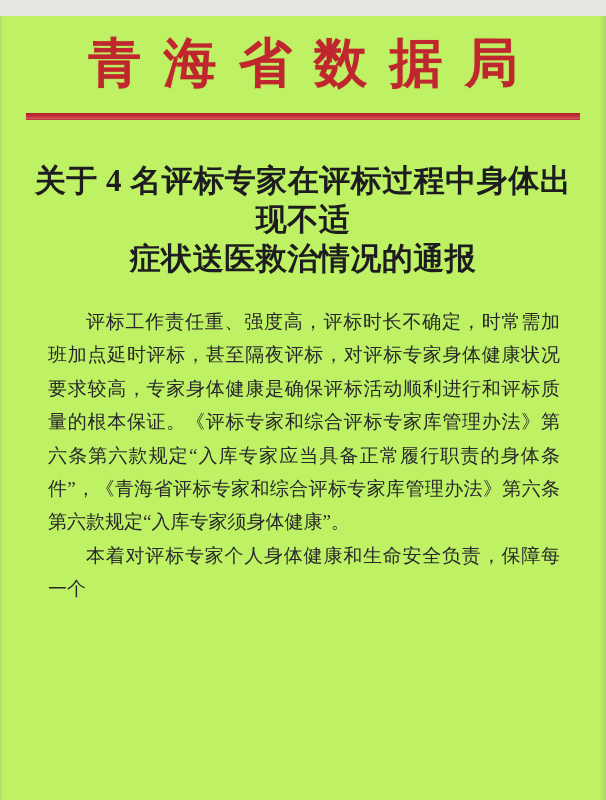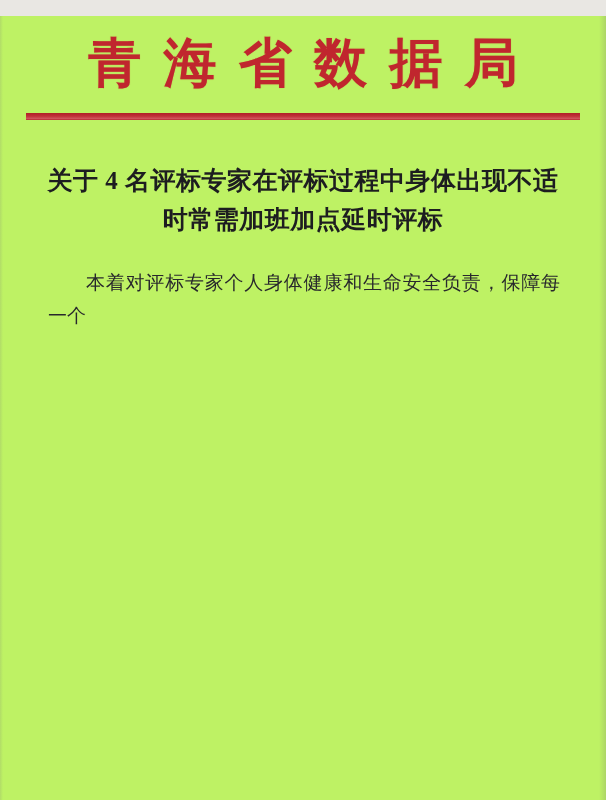--- a/index.html
+++ b/index.html
@@ -46,21 +46,21 @@
     white-space: nowrap;
     text-shadow: 0 0 1px rgba(192, 38, 46, 0.45);
   }
   .red-rule {
     height: 7px;
     margin: 19px 26px 0 26px;
     background: linear-gradient(to bottom, #b02028 0%, #c03038 45%, #cf555c 80%, #b8252d 100%);
   }
   .doc-title {
     margin: 41px 30px 0 30px;
-    font-size: 25px;
+    font-size: 31px;
     font-weight: bold;
     line-height: 39px;
     text-align: center;
     color: #1d1d20;
     letter-spacing: 0.5px;
   }
   .doc-title .title-line {
     display: block;
   }
   .doc-body {
@@ -80,20 +80,21 @@
 <body>
 
 <div class="page">
 
   <div class="agency">青海省数据局</div>
 
   <div class="red-rule"></div>
 
   <h1 class="doc-title">
     <span class="title-line">关于 4 名评标专家在评标过程中身体出现不适</span>
-    <span class="title-line">时常需加班加点延时评标</span>
+    <span class="title-line">症状送医救治情况的通报</span>
   </h1>
 
   <div class="doc-body">
+    <p>评标工作责任重、强度高，评标时长不确定，时常需加班加点延时评标，甚至隔夜评标，对评标专家身体健康状况要求较高，专家身体健康是确保评标活动顺利进行和评标质量的根本保证。《评标专家和综合评标专家库管理办法》第六条第六款规定“入库专家应当具备正常履行职责的身体条件”，《青海省评标专家和综合评标专家库管理办法》第六条第六款规定“入库专家须身体健康”。</p>
     <p>本着对评标专家个人身体健康和生命安全负责，保障每一个</p>
   </div>
 
 </div>
 
 </body></html>

